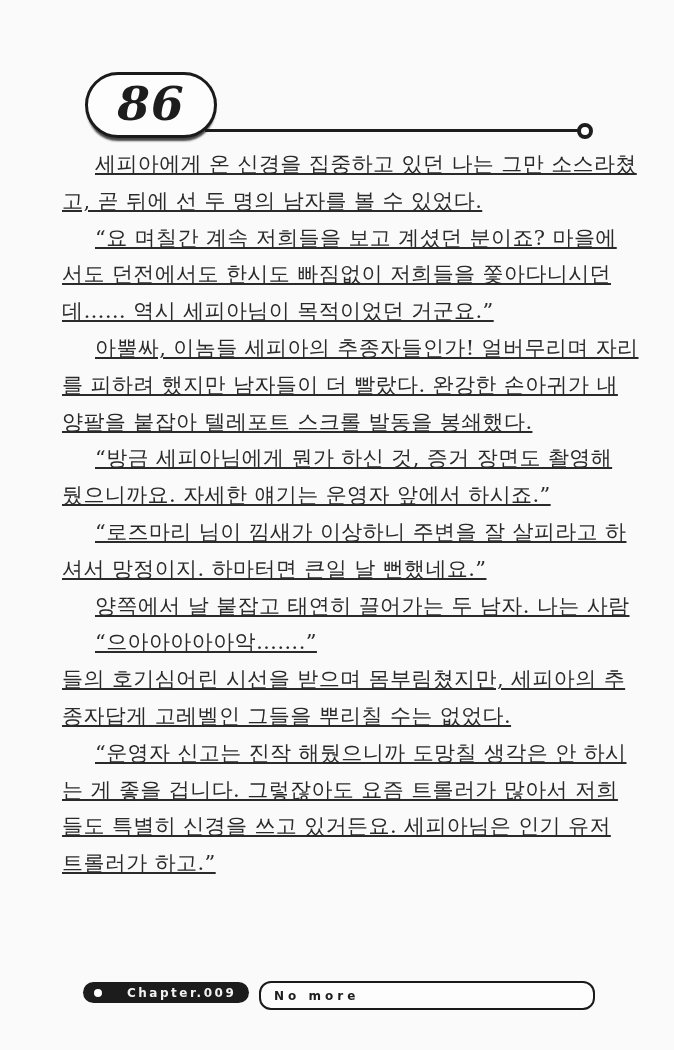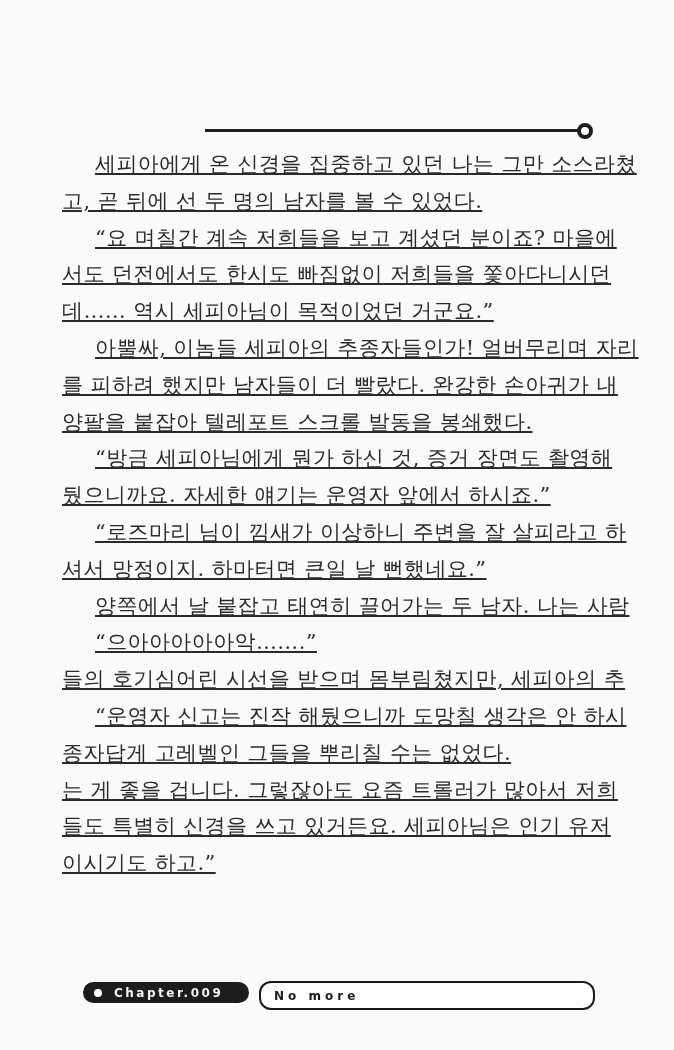--- a/index.html
+++ b/index.html
@@ -81,21 +81,21 @@
   .footer-chapter-pill {
     position: absolute;
     left: 83px;
     top: 982px;
     width: 166px;
     height: 21px;
     background: #1c1c1c;
     border-radius: 11px;
     display: flex;
     align-items: center;
-    gap: 12px;
+    gap: 25px;
     padding-left: 11px;
     box-sizing: border-box;
     font-family: "DejaVu Sans", "Liberation Sans", sans-serif;
     font-size: 12px;
     font-weight: bold;
     letter-spacing: 2.5px;
     color: #f2f2f2;
   }
   .footer-bullet {
     width: 8px;
@@ -122,44 +122,47 @@
     font-weight: bold;
     letter-spacing: 4px;
     color: #1d1d1d;
   }
 </style>
 </head>
 <body>
 
 <div class="page">
 
+  <div class="page-number-badge">
+    <span class="page-number">86</span>
+  </div>
   <div class="header-rule"></div>
   <div class="rule-end-ring"></div>
 
   <div class="body-text">
     <div class="line indent">세피아에게 온 신경을 집중하고 있던 나는 그만 소스라쳤</div>
     <div class="line">고, 곧 뒤에 선 두 명의 남자를 볼 수 있었다.</div>
     <div class="line indent">“요 며칠간 계속 저희들을 보고 계셨던 분이죠? 마을에</div>
     <div class="line">서도 던전에서도 한시도 빠짐없이 저희들을 쫓아다니시던</div>
     <div class="line">데…… 역시 세피아님이 목적이었던 거군요.”</div>
     <div class="line indent">아뿔싸, 이놈들 세피아의 추종자들인가! 얼버무리며 자리</div>
     <div class="line">를 피하려 했지만 남자들이 더 빨랐다. 완강한 손아귀가 내</div>
     <div class="line">양팔을 붙잡아 텔레포트 스크롤 발동을 봉쇄했다.</div>
     <div class="line indent">“방금 세피아님에게 뭔가 하신 것, 증거 장면도 촬영해</div>
     <div class="line">뒀으니까요. 자세한 얘기는 운영자 앞에서 하시죠.”</div>
     <div class="line indent">“로즈마리 님이 낌새가 이상하니 주변을 잘 살피라고 하</div>
     <div class="line">셔서 망정이지. 하마터면 큰일 날 뻔했네요.”</div>
     <div class="line indent">양쪽에서 날 붙잡고 태연히 끌어가는 두 남자. 나는 사람</div>
     <div class="line indent">“으아아아아아악…….”</div>
     <div class="line">들의 호기심어린 시선을 받으며 몸부림쳤지만, 세피아의 추</div>
+    <div class="line">종자답게 고레벨인 그들을 뿌리칠 수는 없었다.</div>
     <div class="line indent">“운영자 신고는 진작 해뒀으니까 도망칠 생각은 안 하시</div>
-    <div class="line">종자답게 고레벨인 그들을 뿌리칠 수는 없었다.</div>
     <div class="line">는 게 좋을 겁니다. 그렇잖아도 요즘 트롤러가 많아서 저희</div>
     <div class="line">들도 특별히 신경을 쓰고 있거든요. 세피아님은 인기 유저</div>
-    <div class="line">이시기도 하고.”</div>
+    <div class="line">트롤러가 하고.”</div>
   </div>
 
   <div class="footer-chapter-pill">
     <span class="footer-bullet"></span>
     <span>Chapter.009</span>
   </div>
   <div class="footer-more-pill">
     <span>No more</span>
   </div>
 

